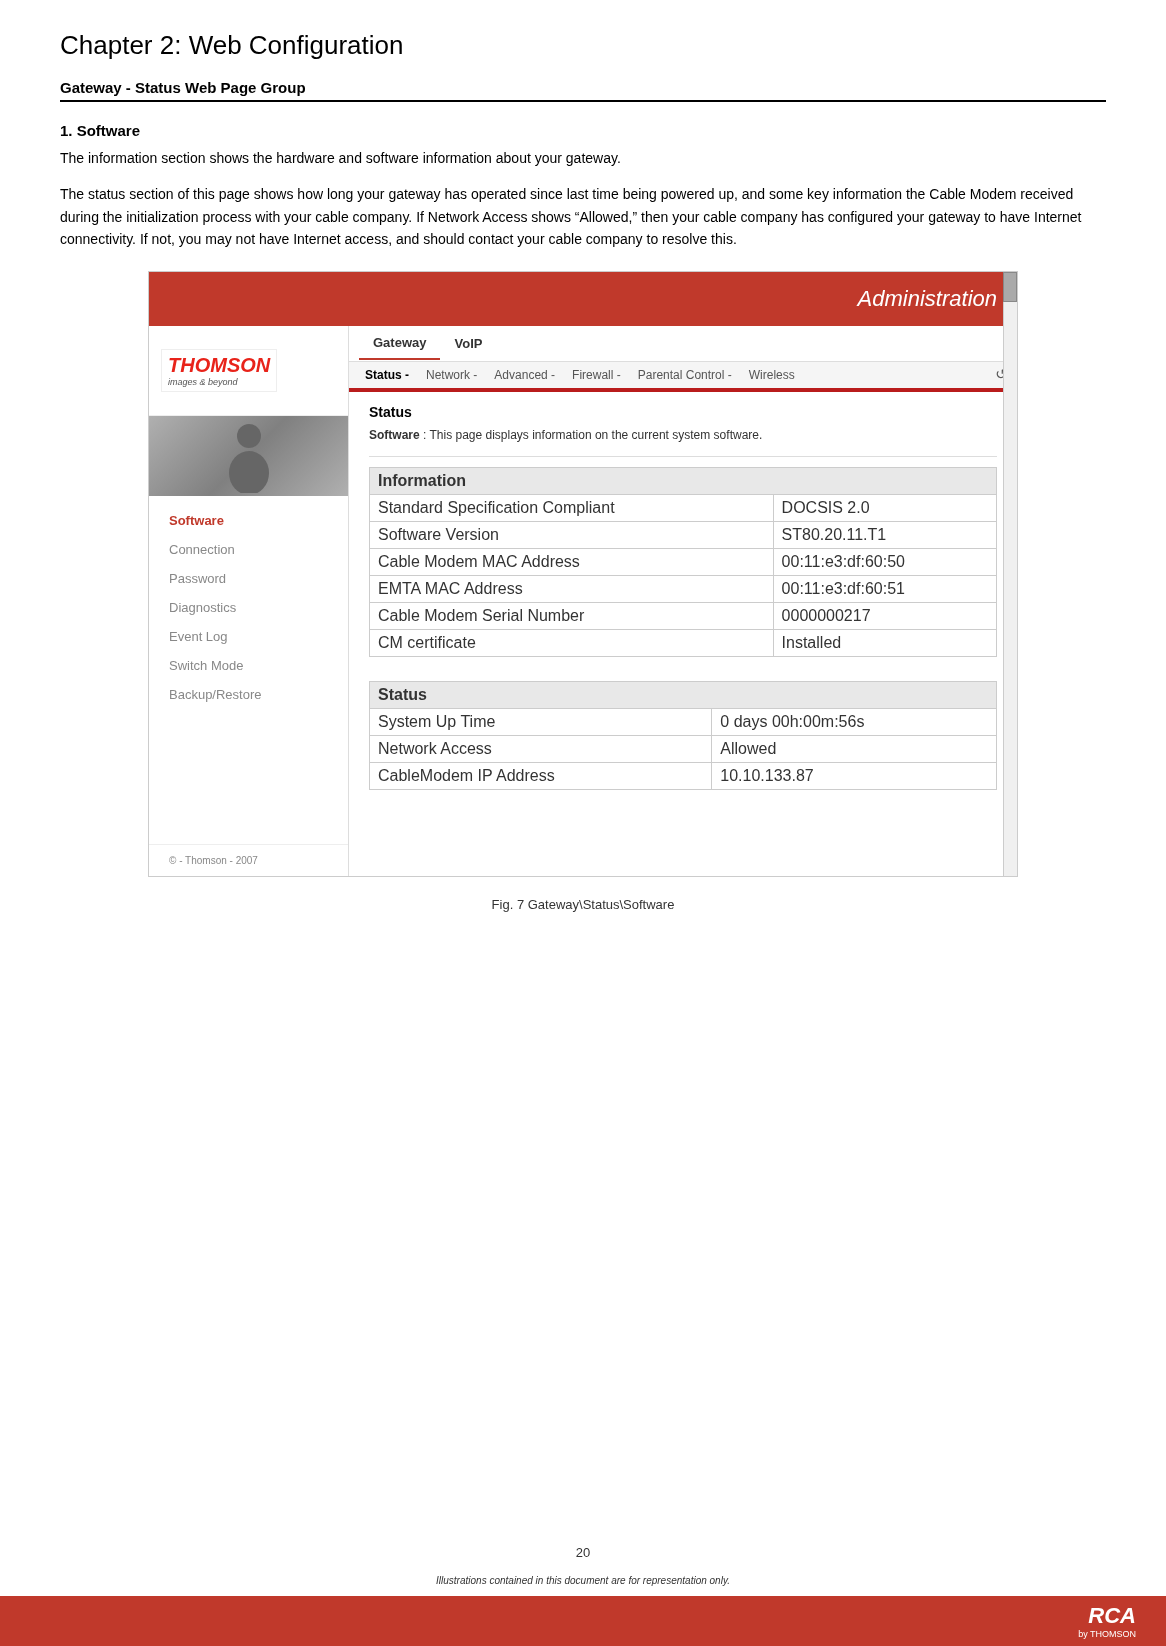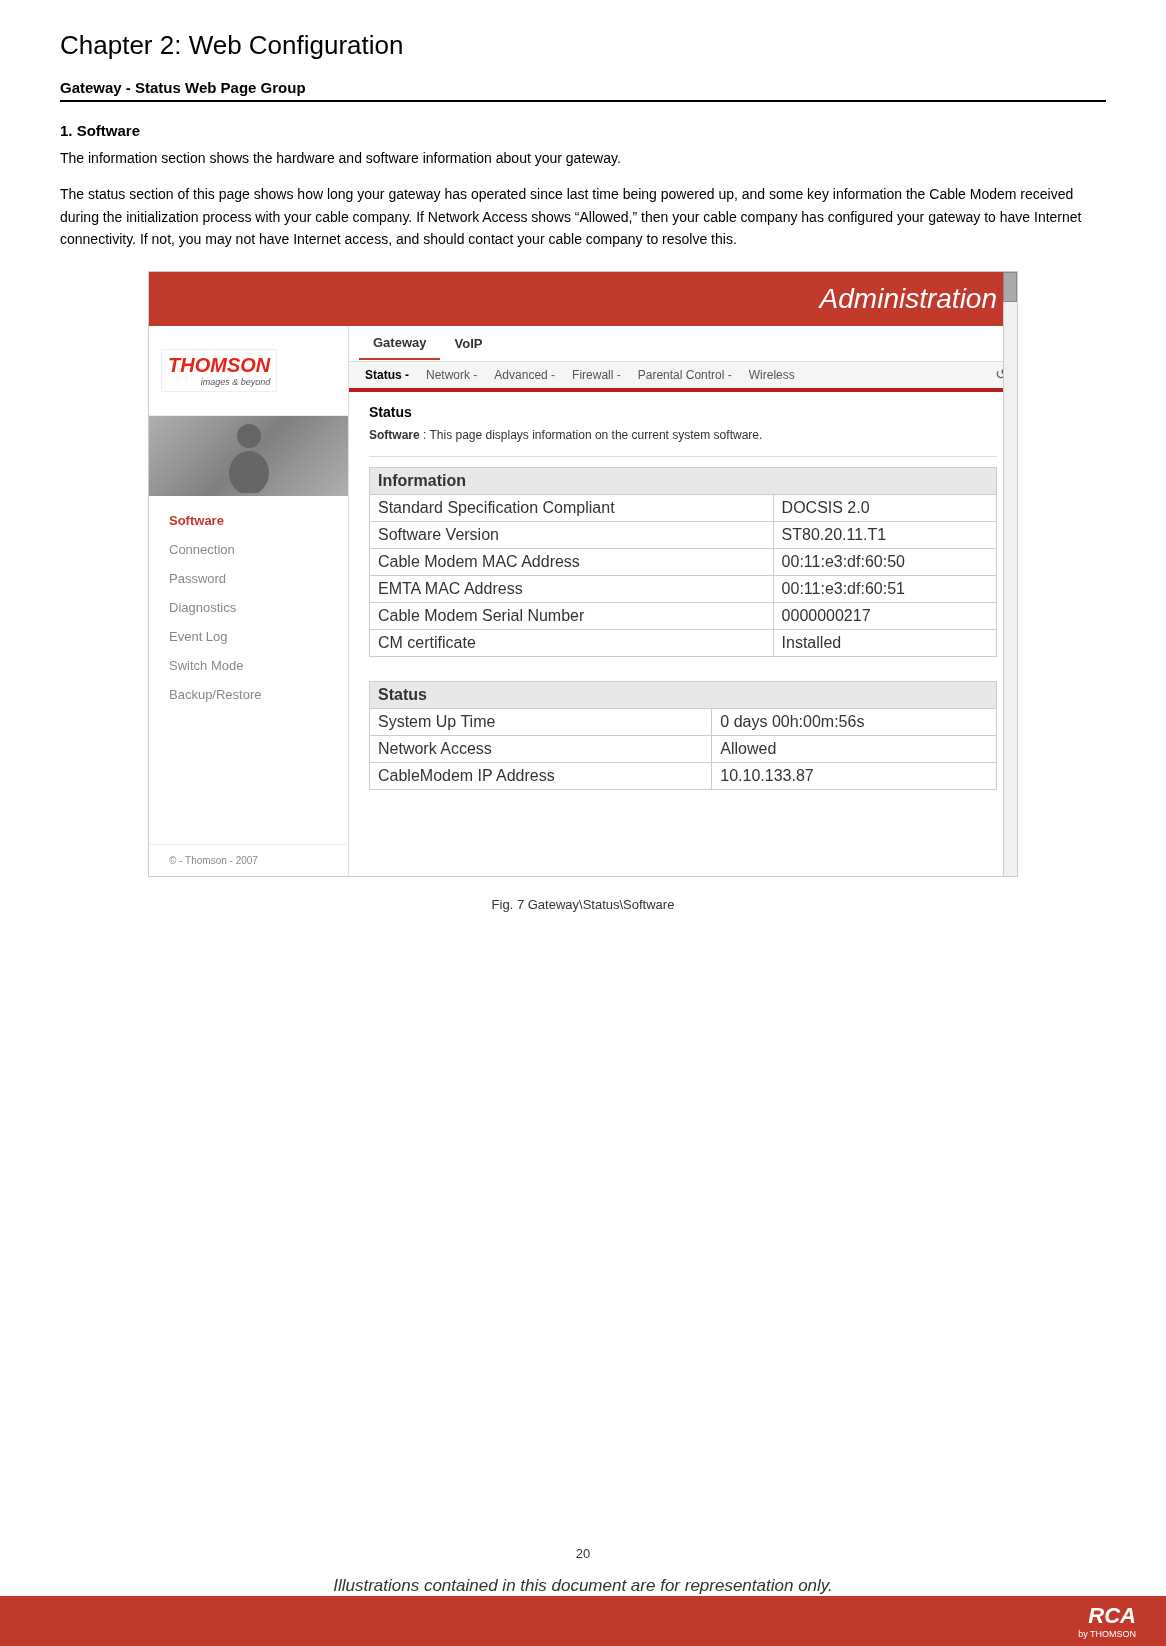--- a/index.html
+++ b/index.html
@@ -67,21 +67,21 @@
       height: 54px;
       display: flex;
       align-items: center;
       justify-content: flex-end;
       padding-right: 20px;
       position: relative;
     }
 
     .gateway-header-title {
       color: #fff;
-      font-size: 28px;
+      font-size: 22px;
       font-style: italic;
     }
 
     
     .gateway-body {
       display: flex;
     }
 
     .gateway-sidebar {
       width: 200px;
@@ -244,33 +244,33 @@
       text-align: center;
       font-size: 13px;
       color: #333;
       margin-top: 0;
       margin-bottom: 30px;
     }
 
     
     .page-footer {
       position: absolute;
-      bottom: 50px;
+      bottom: 60px;
       width: 100%;
       text-align: center;
     }
 
     .page-number {
       font-size: 13px;
       color: #333;
       margin-bottom: 4px;
     }
 
     .page-footer-text {
-      font-size: 17px;
+      font-size: 10px;
       color: #333;
       font-style: italic;
       margin-top: 15px;
     }
 
     
     .bottom-bar {
       position: absolute;
       bottom: 0;
       width: 100%;
@@ -350,21 +350,21 @@
         <div class="gateway-header">
           <span class="gateway-header-title">Administration</span>
         </div>
 
         <div class="gateway-body">
 
           <div class="gateway-sidebar">
             <div class="thomson-logo-area">
               <div style="display:flex;align-items:center;gap:6px;">
 
-                <div style="background:#fff;border:1px solid #eee;padding:4px 6px;text-align:right;">
+                <div style="background:#fff;border:1px solid #eee;padding:4px 6px;">
                   <span class="thomson-brand">THOMSON</span>
                   <div class="thomson-tagline">images &amp; beyond</div>
                 </div>
               </div>
             </div>
 
             <div class="person-image">
 
               <svg width="60" height="75" viewBox="0 0 60 75">
                 <circle cx="30" cy="18" r="12" fill="#666"></circle>

